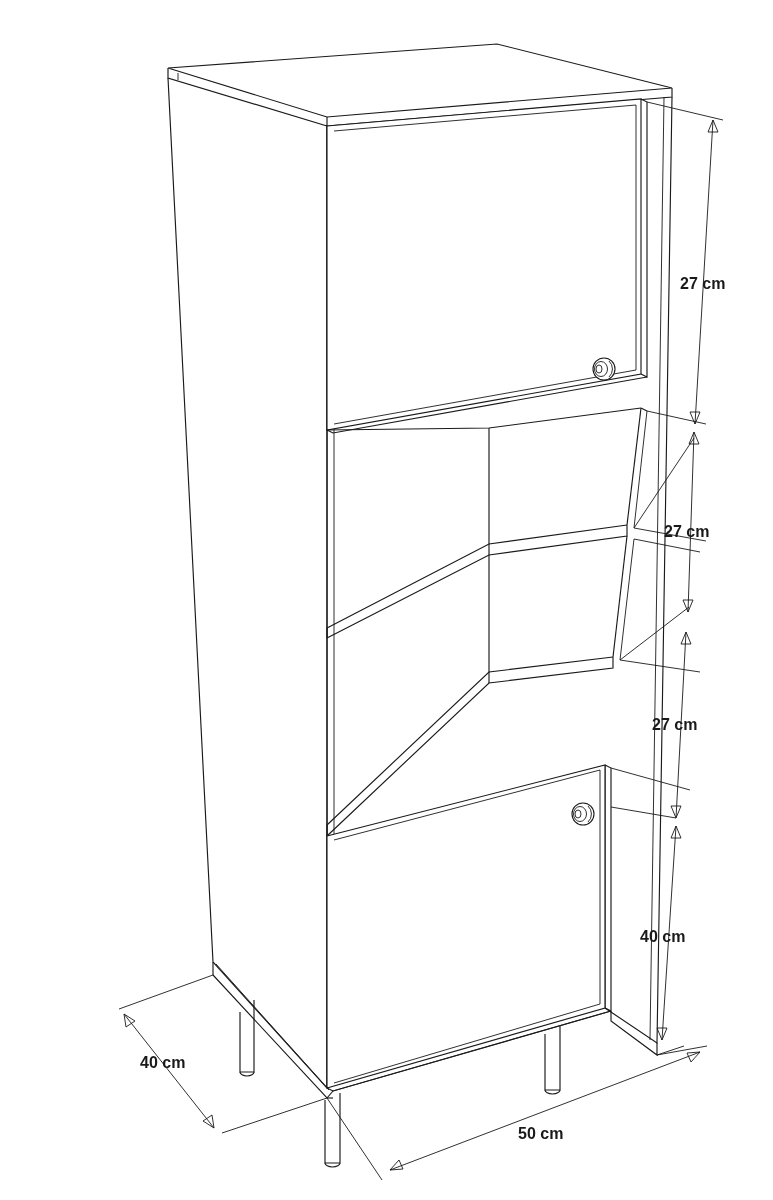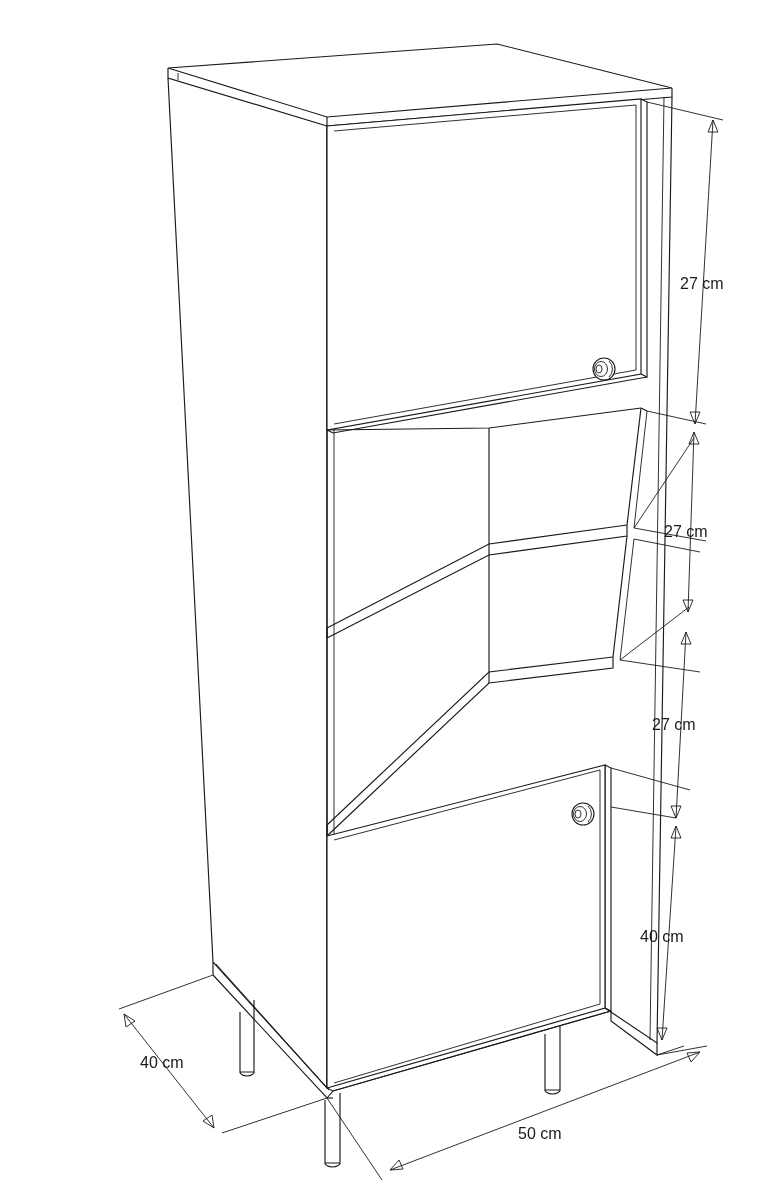--- a/index.html
+++ b/index.html
@@ -13,20 +13,21 @@
     font-family: "Liberation Sans", sans-serif;
     position: relative;
     overflow: hidden;
   }
   #diagram-root {
     position: absolute;
     left: 0;
     top: 0;
     width: 773px;
     height: 1152px;
+    font-weight: bold;
   }
   svg#cabinet-svg {
     display: block;
     width: 773px;
     height: 1200px;
   }
   .ln {
     stroke: #1a1a1a;
     stroke-width: 1.15;
     fill: none;

